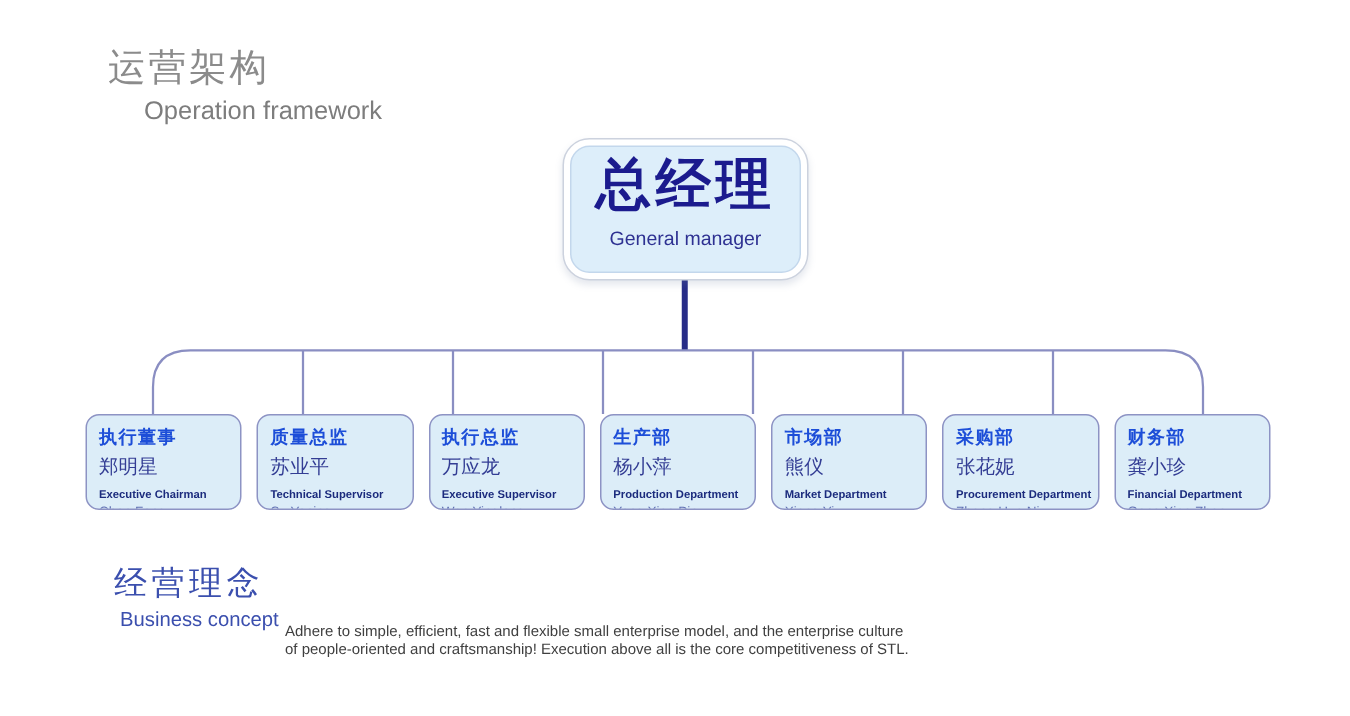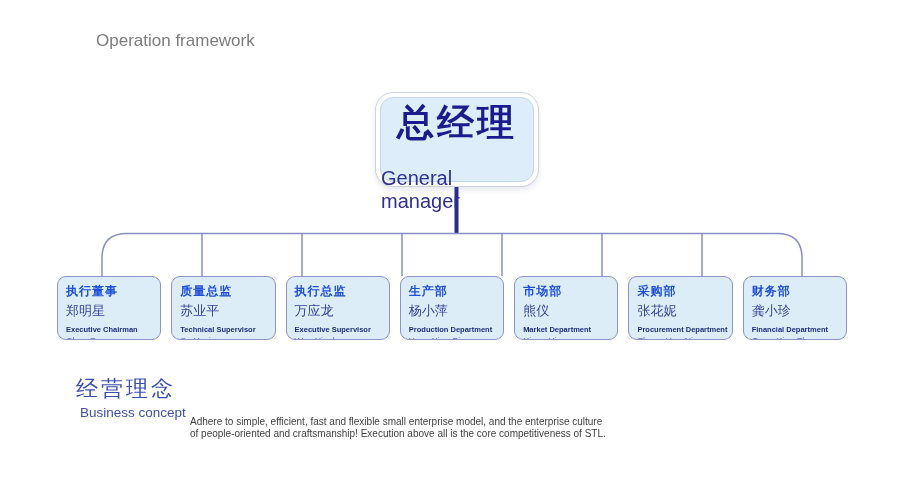--- a/index.html
+++ b/index.html
@@ -22,21 +22,21 @@
     background:#ffffff; border:1px solid #ccd2de; border-radius:18px;
     padding:4px; box-sizing:border-box;
     box-shadow:0 3px 5px rgba(110,125,160,0.18);
   }
   .gm-inner {
     width:100%; height:100%; background:#ddeefa; border:1px solid #c3d7ec;
     border-radius:13px; box-sizing:border-box;
     display:flex; flex-direction:column; align-items:center; 
   }
   .gm-cn { font-size:37px; font-weight:bold; color:#1b1b8e; letter-spacing:3px; }
-  .gm-en { font-size:20px; color:#2e3192; margin-top:19px; }
+  .gm-en { font-size:13px; color:#2e3192; margin-top:3px; }
 
   
   .dept-row {
     position:absolute; left:57px; top:276px; width:790px; height:64px;
     display:flex; gap:10px;
   }
   .dept-box {
     flex:1; background:#dcedf8; border:1px solid #8d93c4; border-radius:9px;
     padding:6px 2px 0 8px; box-sizing:border-box; overflow:hidden;
   }
@@ -57,20 +57,21 @@
     position:absolute; left:190px; top:416px;
     font-size:10px; color:#3f3f3f; line-height:11.5px;
   }
 </style>
 </head>
 <body>
 
 <div class="canvas">
 
   <div class="page-header">
+    <div class="title-cn">运营架构</div>
     <div class="title-en">Operation framework</div>
   </div>
 
   <svg class="connectors" width="900" height="477" viewBox="0 0 900 477">
     <path d="M456.5 186 L456.5 234" stroke="#272c87" stroke-width="4" fill="none"></path>
     <path d="M102 276 L102 258 Q102 233.5 127 233.5 L777 233.5 Q802 233.5 802 258 L802 276" stroke="#8a8ec2" stroke-width="1.5" fill="none"></path>
     <path d="M202 233.5 L202 276 M302 233.5 L302 276 M402 233.5 L402 276 M502 233.5 L502 276 M602 233.5 L602 276 M702 233.5 L702 276" stroke="#8a8ec2" stroke-width="1.5" fill="none"></path>
   </svg>
 
   <div class="gm-box">

